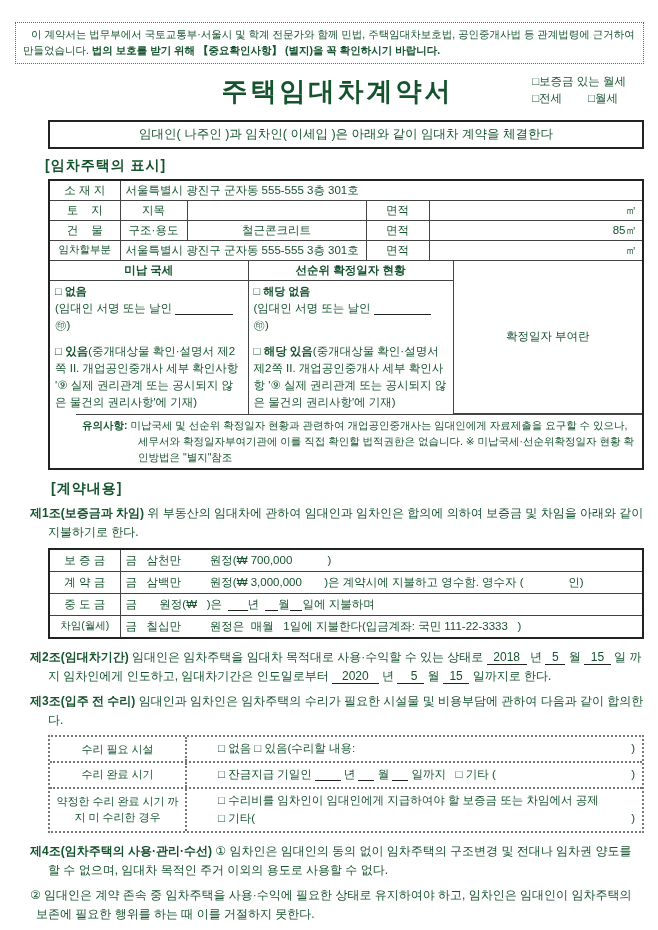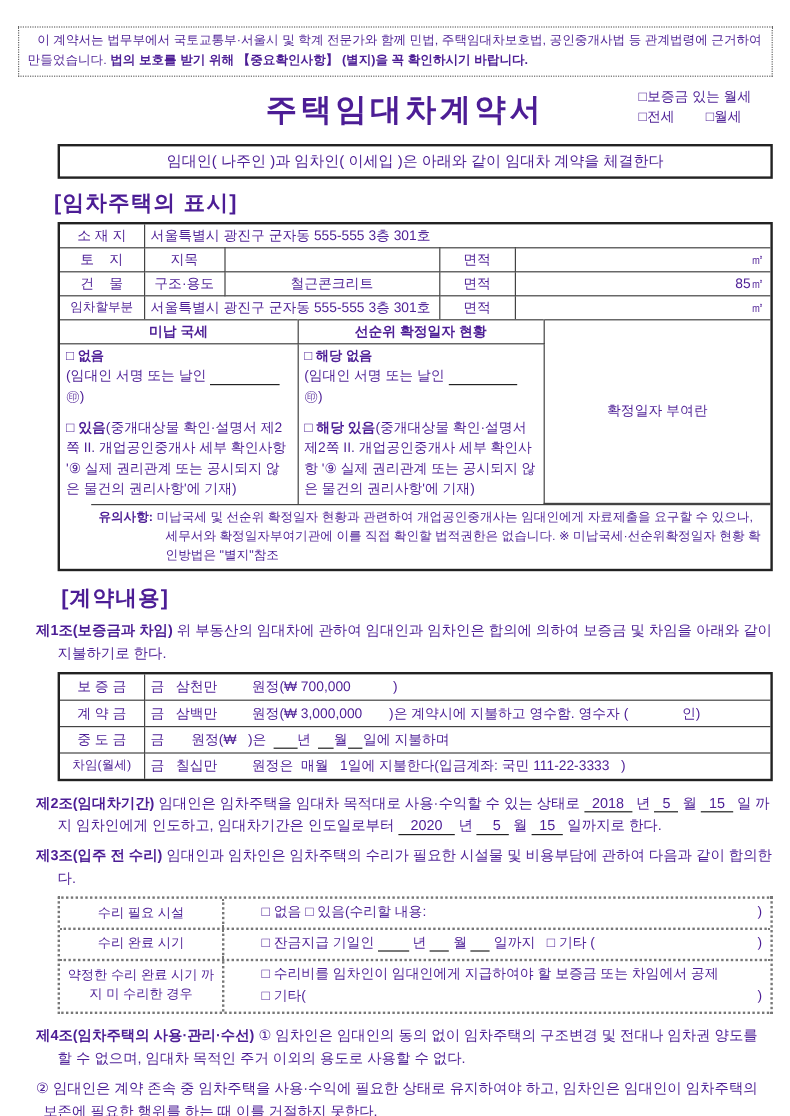--- a/index.html
+++ b/index.html
@@ -1,32 +1,32 @@
 <!DOCTYPE html>
 <html><head>
 <meta charset="utf-8">
 <style>
   html,body{margin:0;padding:0;background:#ffffff;}
   .page{
     width:658px;height:930px;background:#fff;position:relative;overflow:hidden;
-    font-family:"Liberation Sans","DejaVu Sans",sans-serif;color:#4c1d95;
+    font-family:"Liberation Sans","DejaVu Sans",sans-serif;color:#14532d;
     box-sizing:border-box;padding:22px 14px 0 15px;border-radius:31px;
   }
   
   .notice{border:1.5px dotted #666;padding:4px 7px;font-size:10.5px;line-height:1.5;text-indent:8px;}
   .seg-b{font-weight:bold;}
   .seg-u{border-bottom:1px solid #222;white-space:pre;}
   
   .title-row{position:relative;height:40px;margin-top:8px;}
   .title{position:absolute;left:16px;right:0;text-align:center;top:2px;font-size:26px;font-weight:bold;letter-spacing:3px;}
   .cb-block{position:absolute;right:18px;top:1px;font-size:11.5px;line-height:1.55;text-align:right;}
   .cb-row2{display:flex;gap:26px;}
   
   .subtitle-box{border:2px solid #222;margin:8px 0 8px 33px;text-align:center;font-size:12.5px;padding:4px 0;}
-  .h-section{font-weight:bold;font-size:18px;margin:6px 0 4px 30px;letter-spacing:1px;}
+  .h-section{font-weight:bold;font-size:14px;margin:6px 0 4px 30px;letter-spacing:1px;}
   
   .box{border:2px solid #222;margin-left:33px;}
   .box table{border-collapse:collapse;width:100%;table-layout:fixed;}
   .box td{border:1px solid #444;font-size:11.5px;padding:2px 5px;vertical-align:middle;}
   .box table td.noL{border-left:0;} .box table td.noR{border-right:0;}
   .box table tr.noT td{border-top:0;} .box table tr.noB td{border-bottom:0;}
   td.lbl{text-align:center;white-space:pre;}
   td.ctr{text-align:center;}
   td.rgt{text-align:right;}
   td.prewrap,.prewrap{white-space:pre-wrap;}

